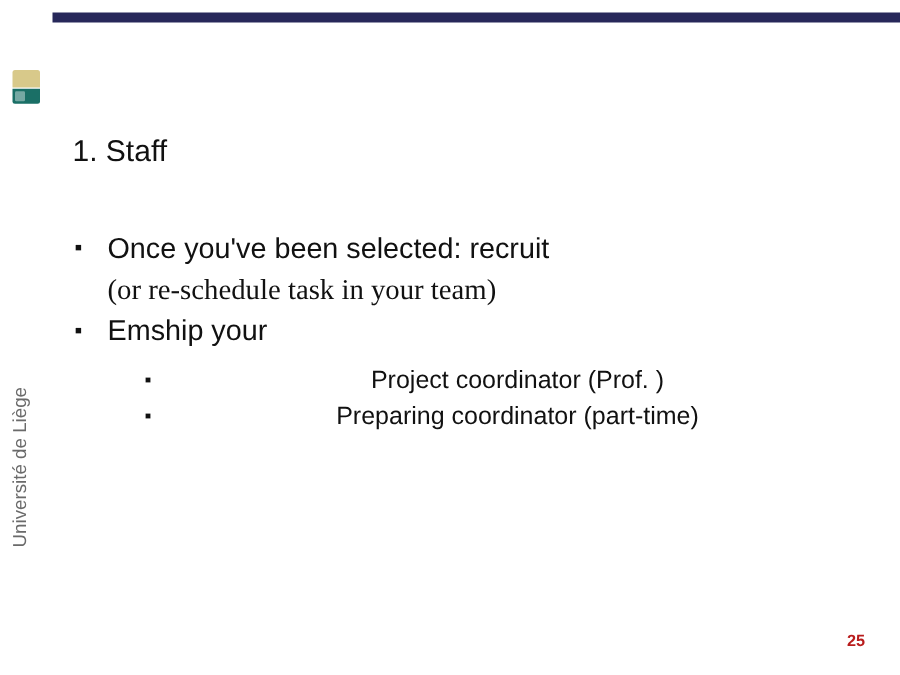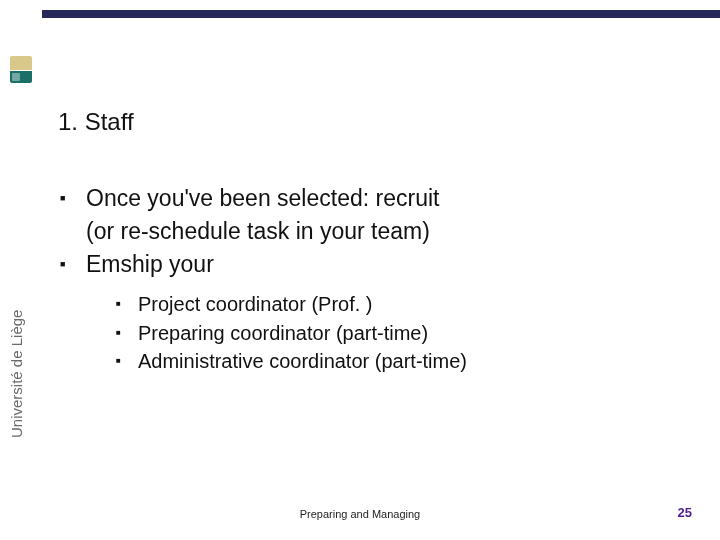--- a/index.html
+++ b/index.html
@@ -10,27 +10,27 @@
   .side-text { position: absolute; left: 8px; bottom: 85px; width: 20px; transform: rotate(-90deg); transform-origin: left top; white-space: nowrap; color: #6a6a6a; font-size: 15px; font-family: Arial, sans-serif; }
   .logo { position: absolute; left: 10px; top: 56px; width: 24px; }
   .logo-top { width: 22px; height: 14px; background: #d8c98a; border-radius: 2px 2px 0 0; }
   .logo-bot { width: 22px; height: 12px; background: #1a6f66; border-radius: 0 0 2px 2px; margin-top: 1px; position: relative; }
   .logo-bot::after { content: ""; position: absolute; left: 2px; top: 2px; width: 8px; height: 8px; background: #fff; border-radius: 1px; opacity: .4; }
   .title { position: absolute; left: 58px; top: 60px; font-size: 24px; color: #111; margin-top: 48px; }
   .content { position: absolute; left: 60px; top: 152px; right: 30px; color: #111; margin-top: 31px; }
   ul.level1 { list-style: none; }
   ul.level1 > li { position: relative; padding-left: 26px; font-size: 23px; line-height: 1.35; margin-bottom: 2px; }
   ul.level1 > li.bulleted::before { content: "■"; position: absolute; left: 0; top: 9px; font-size: 9px; color: #111; }
-  li.parenthetical { padding-left: 6px; }
-  ul.level2 { list-style: none; margin-top: 10px; margin-left: 30px; }
+  li.parenthetical { padding-left: 6px; font-family: Liberation Serif, serif; }
+  ul.level2 { list-style: none; margin-top: 10px; margin-left: 30px; text-align: center; }
   ul.level2 > li { position: relative; padding-left: 22px; font-size: 20px; line-height: 1.42; }
   ul.level2 > li::before { content: "■"; position: absolute; left: 0; top: 8px; font-size: 8px; color: #111; }
   ul.level2 > li.gap { margin-top: 16px; }
   .footer { position: absolute; bottom: 18px; left: 0; right: 0; text-align: center; font-size: 11px; color: #222; line-height: 1.25; }
-  .pagenum { position: absolute; right: 28px; bottom: 20px; font-size: 13px; font-weight: bold; color: #4c1d95; }
+  .pagenum { position: absolute; right: 28px; bottom: 20px; font-size: 13px; font-weight: bold; color: #b91c1c; }
 </style>
 </head>
 <body>
 
 <div class="slide">
   <div class="topbar"></div>
 
   <div class="sidebar">
     <div class="side-text">Université de Liège</div>
   </div>
@@ -44,24 +44,22 @@
 
   <div class="content">
     <ul class="level1">
       <li class="bulleted">Once you've been selected: recruit</li>
       <li class="parenthetical">(or re-schedule task in your team)</li>
       <li class="bulleted">
         <span>Emship your</span>
         <ul class="level2">
           <li>Project coordinator (Prof. )</li>
           <li>Preparing coordinator (part-time)</li>
-          <li>Administrative coordinator (part-time)</li>
         </ul>
       </li>
     </ul>
   </div>
 
   <div class="footer">
-    <div>Preparing and Managing</div>
   </div>
 
   <div class="pagenum">25</div>
 </div>
 
 </body></html>

